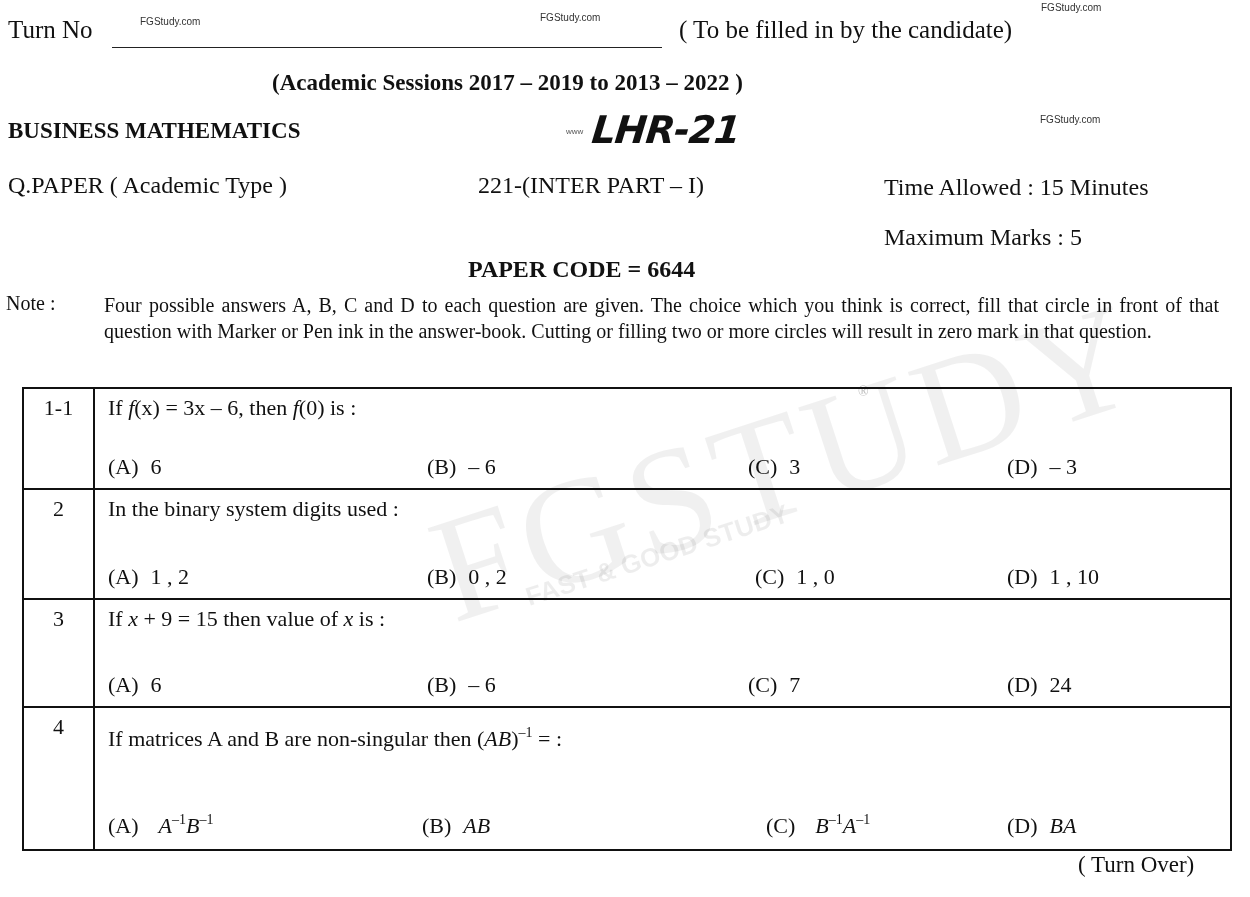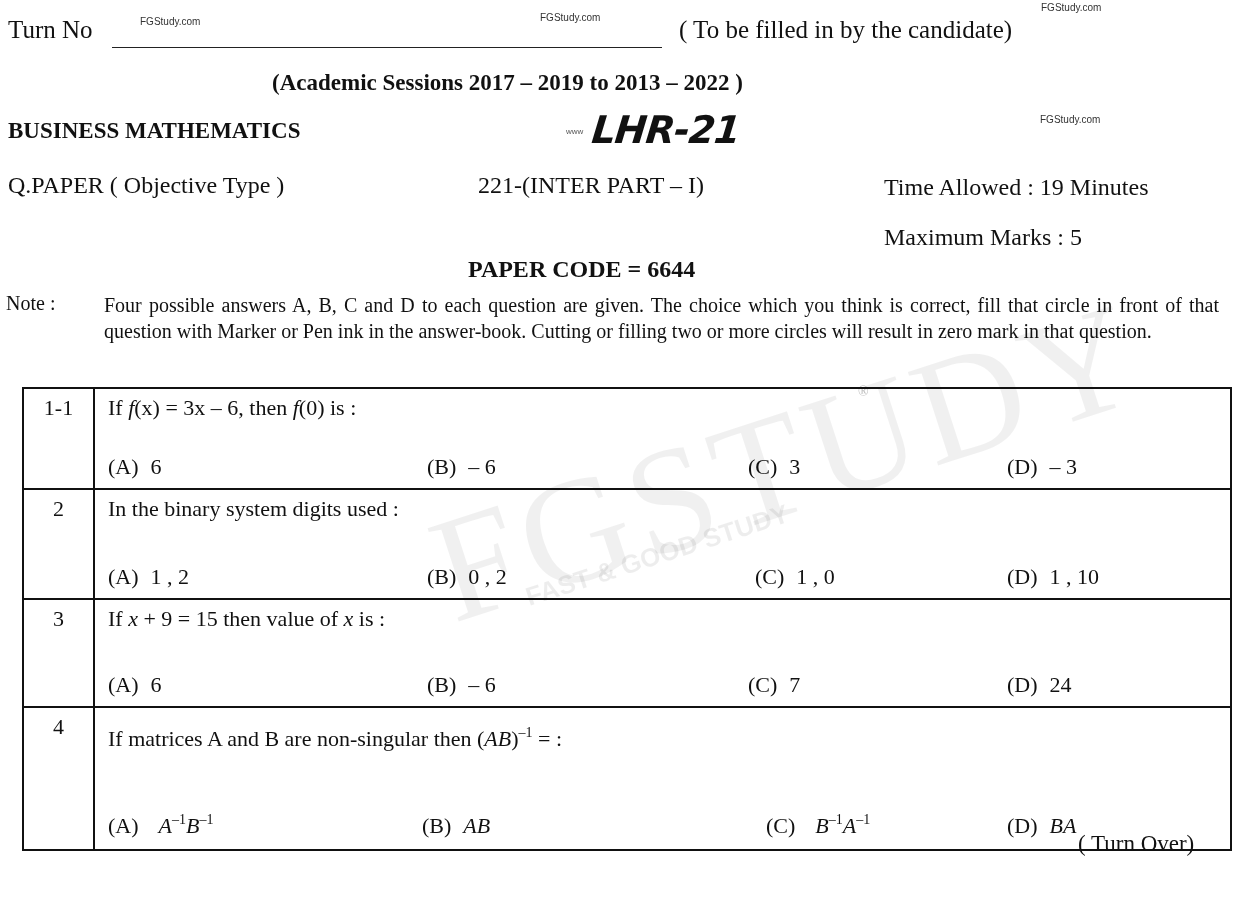--- a/index.html
+++ b/index.html
@@ -33,21 +33,21 @@
     }
     .qtable td { border: 2px solid #111; vertical-align: top; padding: 0; }
     .qnum { width: 69px; text-align: center; font-size: 22px; padding-top: 6px !important; }
     .qbody { position: relative; }
     .qtext { font-size: 22px; padding: 6px 0 0 13px; }
     .opts { position: absolute; left: 0; right: 0; bottom: 8px; font-size: 22px; }
     .opt { position: absolute; bottom: 0; white-space: nowrap; }
     .opt .lbl { margin-right: 12px; }
     .math { font-style: italic; }
     sup { font-size: 14px; vertical-align: 9px; font-style: normal; }
-    .turn-over { left: 1078px; top: 831px; font-size: 23px; }
+    .turn-over { left: 1078px; top: 852px; font-size: 23px; }
 
     .watermark {
       position: absolute; left: 420px; top: 375px; font-size: 150px; color: rgba(0,0,0,0.06);
       font-family: "Liberation Serif", serif; transform: rotate(-18deg); letter-spacing: 6px; pointer-events: none;
     }
     .watermark-sub {
       position: absolute; left: 520px; top: 540px; font-size: 26px; color: rgba(0,0,0,0.07);
       font-family: "Liberation Sans", sans-serif; font-weight: bold; transform: rotate(-18deg); pointer-events: none;
     }
   </style>
@@ -65,23 +65,23 @@
 <div class="abs roll-label">Turn No</div>
 <div class="abs roll-line"></div>
 <div class="abs roll-note">( To be filled in by the candidate)</div>
 
 <div class="abs sessions">(Academic Sessions 2017 – 2019 to 2013 – 2022 )</div>
 
 <div class="abs subject">BUSINESS MATHEMATICS</div>
 <span class="abs www">www</span>
 <div class="abs board-code">LHR-21</div>
 
-<div class="abs qpaper">Q.PAPER ( Objective Type )</div>
+<div class="abs qpaper">Q.PAPER ( Academic Type )</div>
 <div class="abs inter">221-(INTER PART – I)</div>
-<div class="abs time">Time Allowed  :  19 Minutes</div>
+<div class="abs time">Time Allowed  :  15 Minutes</div>
 <div class="abs marks">Maximum Marks  :  5</div>
 <div class="abs paper-code">PAPER CODE  =  6644</div>
 
 <div class="abs note-label">Note  :</div>
 <div class="abs note-text">Four possible answers A, B, C and D to each question are given.  The choice which you think is correct, fill  that  circle  in front of that question with Marker  or  Pen ink in the answer-book.   Cutting or filling two or more circles will result in  zero mark in that question.</div>
 
 <table class="qtable">
 
   <tbody>
       <tr style="height:101px;">

